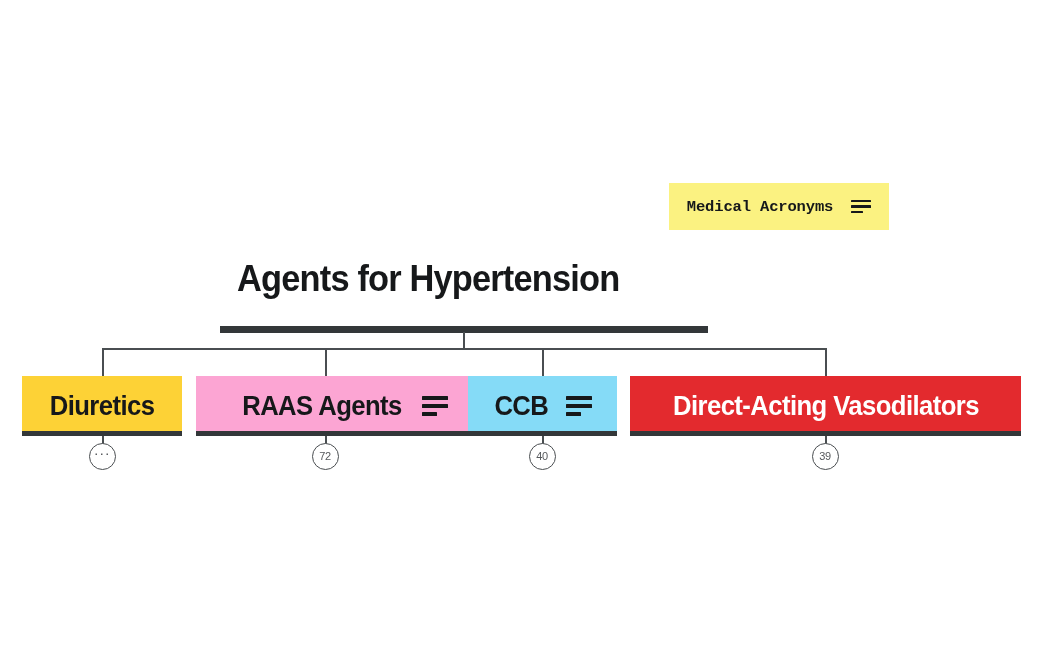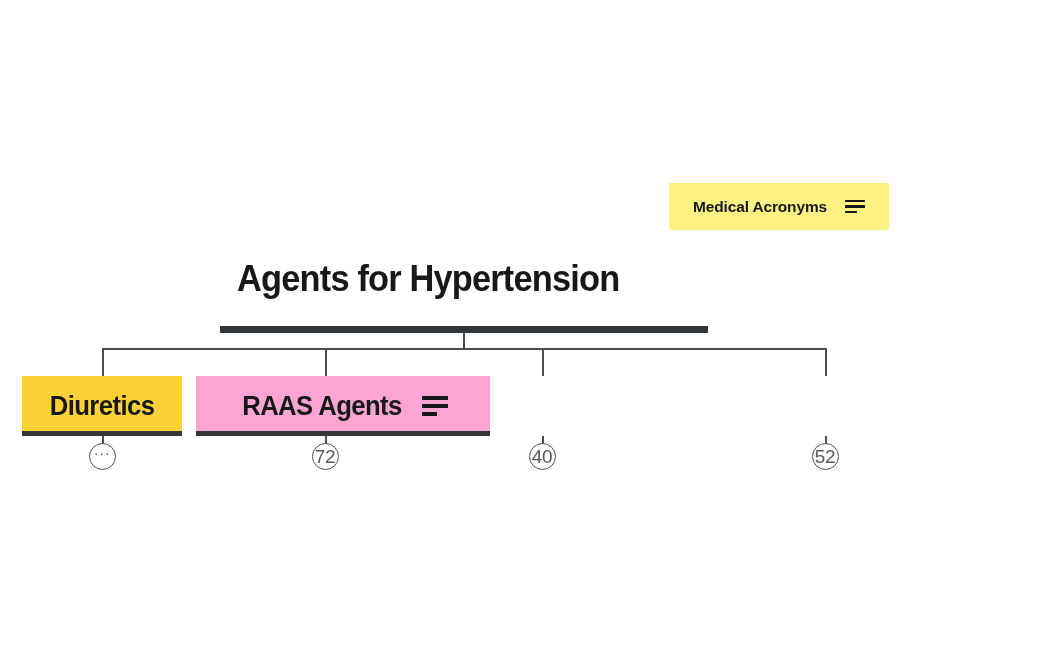--- a/index.html
+++ b/index.html
@@ -31,21 +31,21 @@
     align-items: center;
     justify-content: center;
     gap: 18px;
     box-sizing: border-box;
   }
   .acronym-tag .tag-text {
     font-size: 15.5px;
     font-weight: bold;
     color: #16181a;
     letter-spacing: -0.15px;
-    font-family: Liberation Sans, sans-serif;
+    font-family: Liberation Mono, monospace;
     white-space: nowrap;
   }
 
   
   .notes-icon {
     display: inline-flex;
     flex-direction: column;
     justify-content: center;
     gap: 3px;
     flex: 0 0 auto;
@@ -164,21 +164,21 @@
     margin-left: -13.5px;
     border: 1.6px solid #4a4e51;
     border-radius: 50%;
     background: #ffffff;
     display: flex;
     align-items: center;
     justify-content: center;
     box-sizing: border-box;
   }
   .badge span {
-    font-size: 19px;
+    font-size: 11px;
     font-weight: normal;
     color: #56595c;
     font-family: "Liberation Sans", sans-serif;
     line-height: 1;
     letter-spacing: -0.3px;
   }
   .badge span.dots {
     font-size: 15px;
     letter-spacing: 0.5px;
     position: relative;
@@ -225,23 +225,34 @@
       <i></i>
       <i></i>
       <i></i>
     </span>
   </div>
   <div class="badge-stem" style="left:325px"></div>
   <div class="badge" style="left:325px">
     <span>72</span>
   </div>
 
+  <div class="node" style="left:468px;width:149px;background:#85dbf7">
+    <span class="node-label">CCB</span>
+    <span class="notes-icon big">
+      <i></i>
+      <i></i>
+      <i></i>
+    </span>
+  </div>
   <div class="badge-stem" style="left:542px"></div>
   <div class="badge" style="left:542px">
     <span>40</span>
   </div>
 
+  <div class="node light" style="left:630px;width:391px;background:#e32a2e">
+    <span class="node-label">Direct-Acting Vasodilators</span>
+  </div>
   <div class="badge-stem" style="left:825px"></div>
   <div class="badge" style="left:825px">
-    <span>52</span>
+    <span>39</span>
   </div>
 
 </div>
 
 </body></html>

